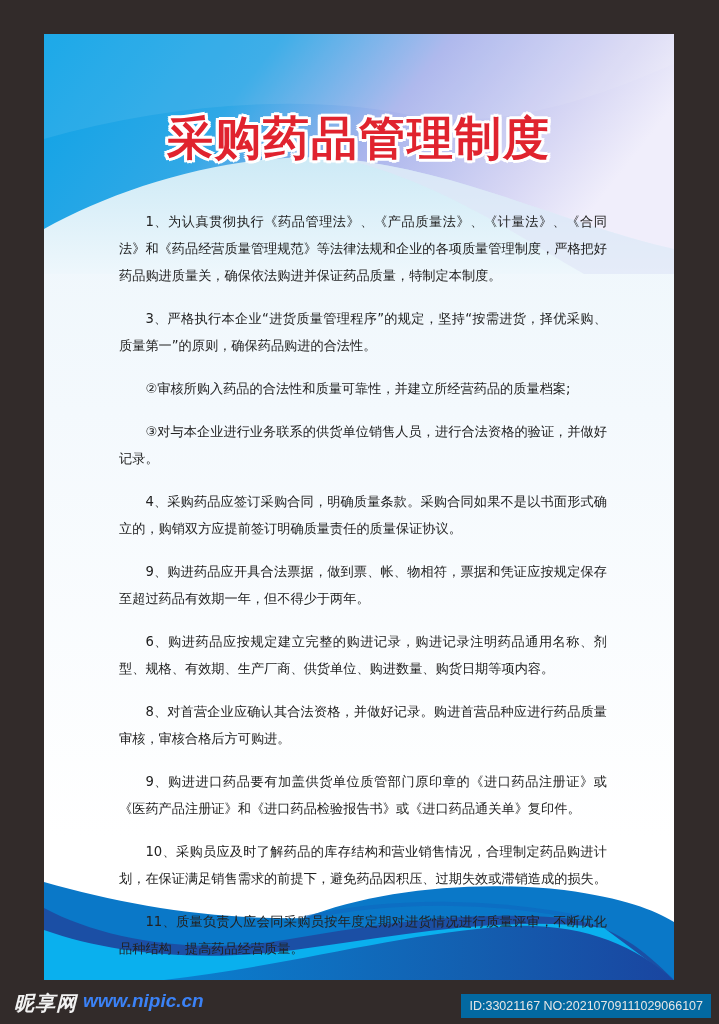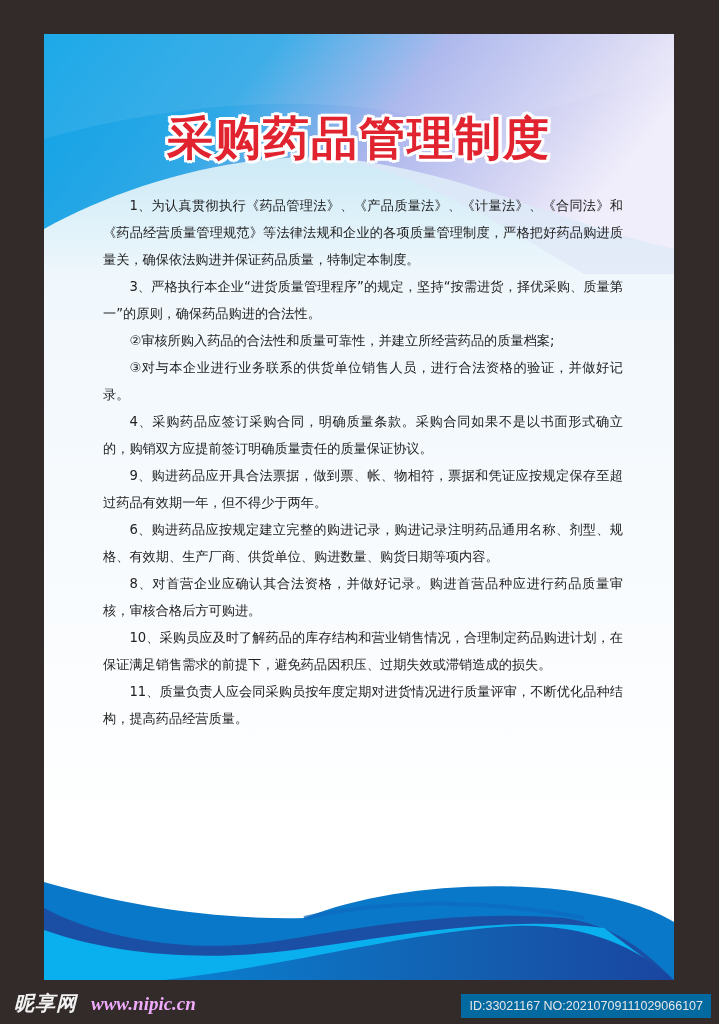--- a/index.html
+++ b/index.html
@@ -31,34 +31,34 @@
       2px 2px 0 #fff, -2px -2px 0 #fff, 2px -2px 0 #fff, -2px 2px 0 #fff,
       3px 2px 0 #fff, -3px 2px 0 #fff, 3px -2px 0 #fff, -3px -2px 0 #fff;
     line-height: 60px;
   }
   .body-text {
     position: absolute; left: 59px; top: 158px; width: 520px;
     font-size: 13.2px;
     line-height: 27px;
     color: #222;
   }
-  .para { margin: 0; text-indent: 2em; text-align: justify; }
+  .para { margin: 16px; text-indent: 2em; text-align: justify; }
   .footer-logo {
     position: absolute; left: 14px; top: 990px;
-    display: flex; align-items: center; gap: 14px;
+    display: flex; align-items: flex-start; gap: 6px;
   }
   .logo-cn {
     font-family: "DejaVu Sans", sans-serif;
     font-weight: bold; font-style: italic;
     font-size: 20px; color: #f2f2f2; letter-spacing: 1px;
   }
   .logo-url {
-    font-family: Liberation Serif, serif;
+    font-family: Liberation Sans, sans-serif;
     font-weight: bold; font-style: italic;
-    font-size: 19px; color: #f0abfc;
+    font-size: 19px; color: #3b82f6;
   }
   .footer-id {
     position: absolute; right: 8px; top: 994px;
     background: #0369a1;
     color: #e6e6e6;
     font-family: "Liberation Sans", sans-serif;
     font-size: 12.5px;
     padding: 5px 8px;
   }
 </style>
@@ -105,20 +105,21 @@
 
   <div class="body-text">
     <p class="para">1、为认真贯彻执行《药品管理法》、《产品质量法》、《计量法》、《合同法》和《药品经营质量管理规范》等法律法规和企业的各项质量管理制度，严格把好药品购进质量关，确保依法购进并保证药品质量，特制定本制度。</p>
     <p class="para">3、严格执行本企业“进货质量管理程序”的规定，坚持“按需进货，择优采购、质量第一”的原则，确保药品购进的合法性。</p>
     <p class="para">②审核所购入药品的合法性和质量可靠性，并建立所经营药品的质量档案;</p>
     <p class="para">③对与本企业进行业务联系的供货单位销售人员，进行合法资格的验证，并做好记录。</p>
     <p class="para">4、采购药品应签订采购合同，明确质量条款。采购合同如果不是以书面形式确立的，购销双方应提前签订明确质量责任的质量保证协议。</p>
     <p class="para">9、购进药品应开具合法票据，做到票、帐、物相符，票据和凭证应按规定保存至超过药品有效期一年，但不得少于两年。</p>
     <p class="para">6、购进药品应按规定建立完整的购进记录，购进记录注明药品通用名称、剂型、规格、有效期、生产厂商、供货单位、购进数量、购货日期等项内容。</p>
     <p class="para">8、对首营企业应确认其合法资格，并做好记录。购进首营品种应进行药品质量审核，审核合格后方可购进。</p>
+    <p class="para">9、购进进口药品要有加盖供货单位质管部门原印章的《进口药品注册证》或《医药产品注册证》和《进口药品检验报告书》或《进口药品通关单》复印件。</p>
     <p class="para">10、采购员应及时了解药品的库存结构和营业销售情况，合理制定药品购进计划，在保证满足销售需求的前提下，避免药品因积压、过期失效或滞销造成的损失。</p>
     <p class="para">11、质量负责人应会同采购员按年度定期对进货情况进行质量评审，不断优化品种结构，提高药品经营质量。</p>
   </div>
 </div>
 
 <div class="footer-logo">
   <span class="logo-cn">昵享网</span>
   <span class="logo-url">www.nipic.cn</span>
 </div>
 <div class="footer-id">ID:33021167 NO:20210709111029066107</div>

